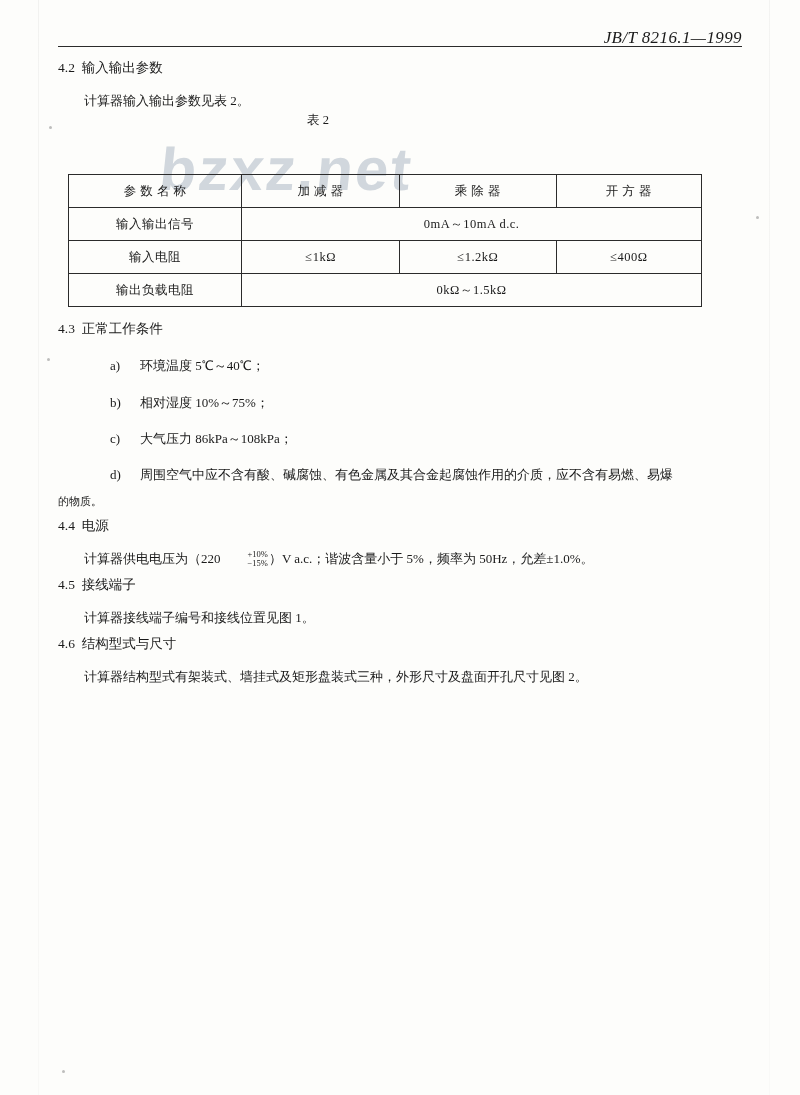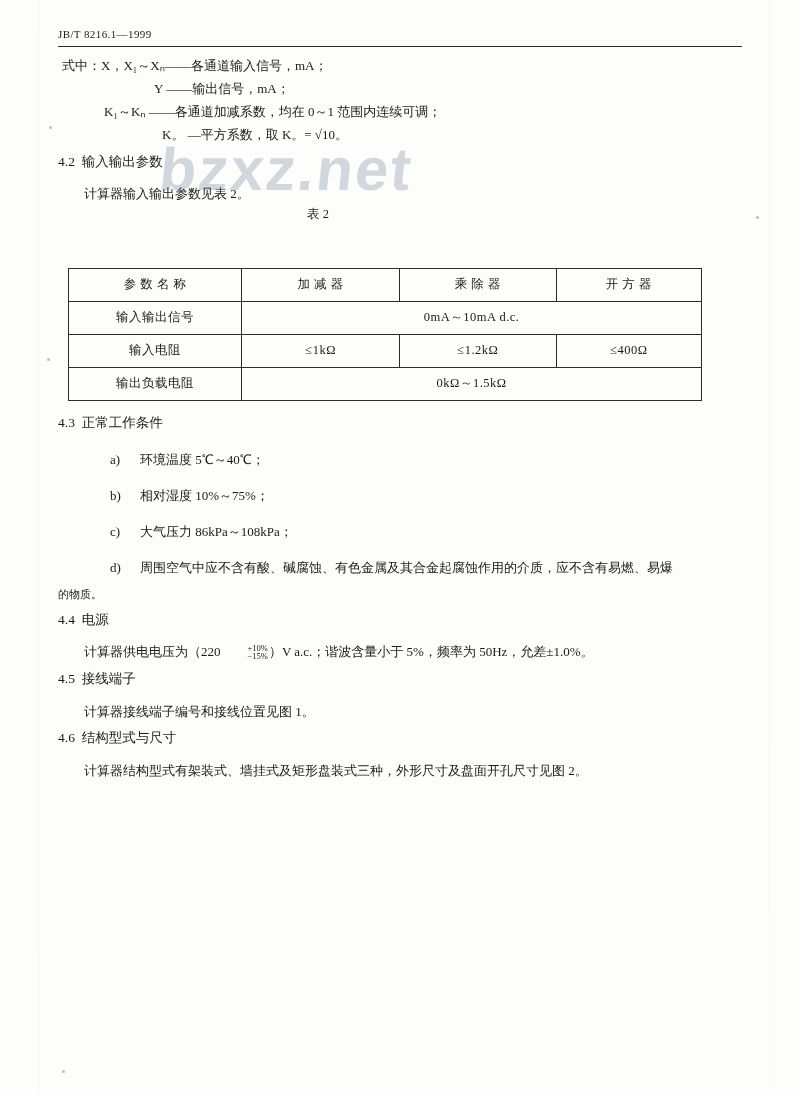--- a/index.html
+++ b/index.html
@@ -31,24 +31,25 @@
   .scan-edge-right {
     position: absolute;
     right: 30px; top: 0; width: 1px; height: 1095px;
     background: linear-gradient(to bottom, rgba(0,0,0,0.04), rgba(0,0,0,0.015));
   }
   .header {
     position: absolute;
     left: 58px;
     top: 28px;
     width: 684px;
-    text-align: left;
-    font-size: 11px;
+    text-align: right;
+    font-size: 17px;
     letter-spacing: 0.4px;
     font-family: "Liberation Serif", serif;
+    font-style: italic;
   }
   .header-rule {
     position: absolute;
     left: 58px;
     top: 46px;
     width: 684px;
     height: 1px;
     background: #2b2b2b;
   }
   .content {
@@ -164,26 +165,20 @@
 
   <div class="header">
     <span>JB/T 8216.1—1999</span>
   </div>
   <div class="header-rule"></div>
 
   <div class="watermark">bzxz.net</div>
 
   <div class="content">
 
-    <div class="where-block">
-      <div class="where-line wl-1">式中：X，X₁～Xₙ——各通道输入信号，mA；</div>
-      <div class="where-line wl-2">Y ——输出信号，mA；</div>
-      <div class="where-line wl-3">K₁～Kₙ ——各通道加减系数，均在 0～1 范围内连续可调；</div>
-      <div class="where-line wl-4">K。 —平方系数，取 K。= √10。</div>
-    </div>
 
     <div class="sec">
       <span>4.2</span>&nbsp;&nbsp;<span>输入输出参数</span>
     </div>
     <div class="para">计算器输入输出参数见表 2。</div>
 
     <div class="tbl-caption">表 2</div>
 
     <table class="params">
       <tbody>

